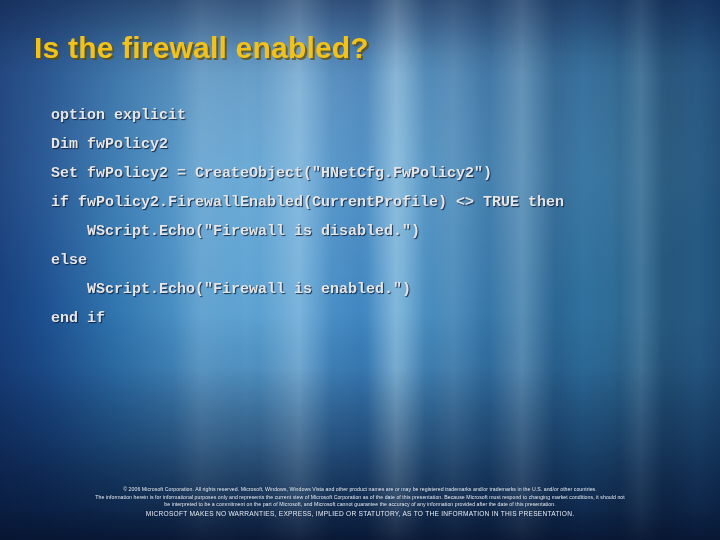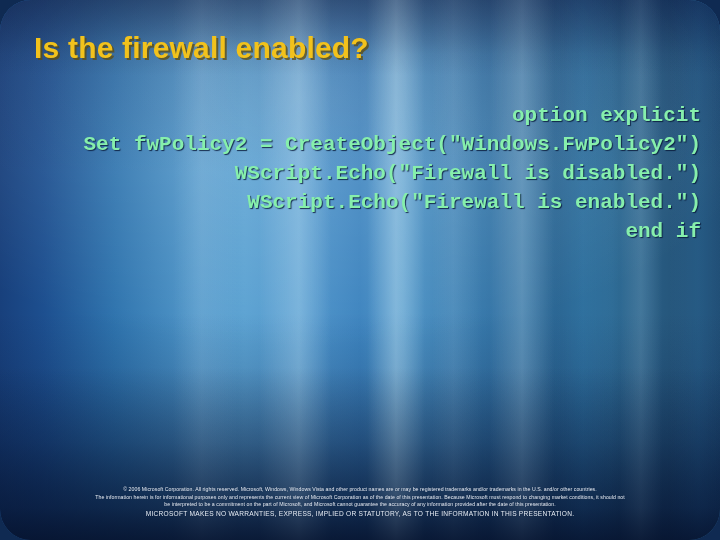--- a/index.html
+++ b/index.html
@@ -11,21 +11,20 @@
   body {
     font-family: "Liberation Sans", sans-serif;
   }
 
   .slide {
     position: relative;
     width: 720px;
     height: 540px;
     overflow: hidden;
     background: #2a6ba8;
-    border-radius: 31px;
   }
 
   
   .bg-base {
     position: absolute;
     inset: 0;
     background:
       linear-gradient(to bottom,
         rgba(10, 32, 78, 0.55) 0%,
         rgba(12, 40, 90, 0.18) 10%,
@@ -96,28 +95,27 @@
 
   
   .code-body {
     position: absolute;
     left: 51px;
     top: 101px;
     width: 650px;
   }
   .code-line {
     font-family: "Liberation Mono", "DejaVu Sans Mono", monospace;
-    font-size: 21px;
+    font-size: 15px;
     font-weight: bold;
     line-height: 29px;
     height: 29px;
-    color: #86efac;
+    color: #e5e5e5;
     text-shadow: 1px 1px 1px rgba(8, 26, 58, 0.85);
     white-space: pre;
-    text-align: right;
   }
 
   
   .footer {
     position: absolute;
     left: 0;
     right: 0;
     top: 486px;
     text-align: center;
     color: #e8eef6;
@@ -143,22 +141,25 @@
 
   <div class="bg-base"></div>
   <div class="bg-streaks"></div>
   <div class="bg-streaks-soft"></div>
   <div class="bg-vignette"></div>
 
   <div class="title">Is the firewall enabled?</div>
 
   <div class="code-body">
     <div class="code-line">option explicit</div>
-    <div class="code-line">Set fwPolicy2 = CreateObject("Windows.FwPolicy2")</div>
+    <div class="code-line">Dim fwPolicy2</div>
+    <div class="code-line">Set fwPolicy2 = CreateObject("HNetCfg.FwPolicy2")</div>
+    <div class="code-line">if fwPolicy2.FirewallEnabled(CurrentProfile) &lt;&gt; TRUE then</div>
     <div class="code-line">    WScript.Echo("Firewall is disabled.")</div>
+    <div class="code-line">else</div>
     <div class="code-line">    WScript.Echo("Firewall is enabled.")</div>
     <div class="code-line">end if</div>
   </div>
 
   <div class="footer">
     <div class="footer-line">© 2006 Microsoft Corporation. All rights reserved. Microsoft, Windows, Windows Vista and other product names are or may be registered trademarks and/or trademarks in the U.S. and/or other countries.</div>
     <div class="footer-line">The information herein is for informational purposes only and represents the current view of Microsoft Corporation as of the date of this presentation.  Because Microsoft must respond to changing market conditions, it should not</div>
     <div class="footer-line">be interpreted to be a commitment on the part of Microsoft, and Microsoft cannot guarantee the accuracy of any information provided after the date of this presentation.</div>
     <div class="footer-line caps">MICROSOFT MAKES NO WARRANTIES, EXPRESS, IMPLIED OR STATUTORY, AS TO THE INFORMATION IN THIS PRESENTATION.</div>
   </div>

